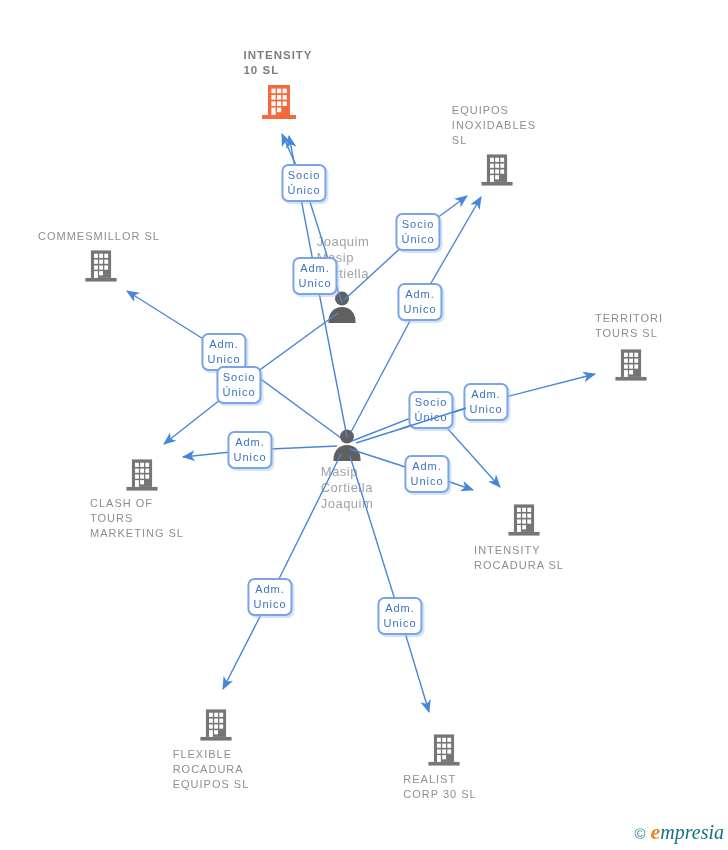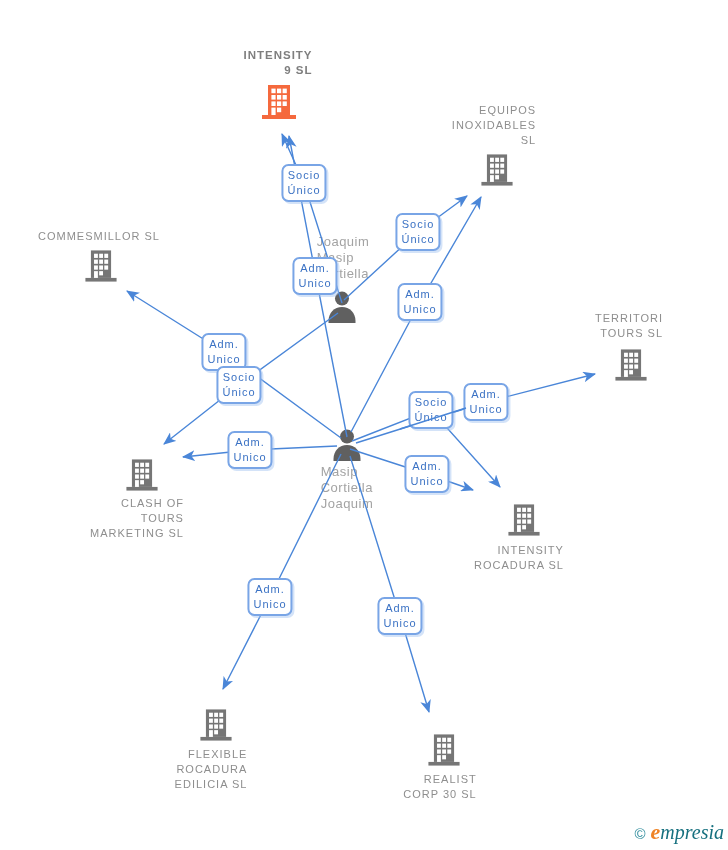--- a/index.html
+++ b/index.html
@@ -1,20 +1,20 @@
 <!DOCTYPE html>
 <html><head>
 <meta charset="utf-8">
 <style>
   html,body{margin:0;padding:0;background:#fff;}
   .canvas{position:relative;width:728px;height:850px;background:#ffffff;overflow:hidden;
           font-family:"Liberation Sans",sans-serif;}
   svg.edges{position:absolute;left:0;top:0;z-index:2;}
   svg.edges-top{position:absolute;left:0;top:0;z-index:4;pointer-events:none;}
-  .co-label{position:absolute;transform:translateX(-50%);text-align:right;z-index:1;
+  .co-label{position:absolute;transform:translateX(-50%);text-align:left;z-index:1;
             font-size:11px;line-height:15px;letter-spacing:1px;color:#8e8e8e;white-space:nowrap;}
   .co-label.hl{font-weight:bold;font-size:11.5px;color:#7e7e7e;}
   .p-label{position:absolute;transform:translateX(-50%);text-align:left;z-index:1;
            font-size:13px;line-height:16px;letter-spacing:0.5px;color:#a3a3a3;white-space:nowrap;}
   .icon-abs{position:absolute;transform:translate(-50%,-50%);z-index:1;}
   .bld-gray{color:#767676;}
   .bld-orange{color:#f5693d;}
   .person-gray{color:#606060;}
   .rel-box{position:absolute;transform:translate(-50%,-50%);z-index:3;background:#ffffff;
            border:2px solid #79a5e6;border-radius:7px;padding:2px 4px;text-align:center;
@@ -50,21 +50,21 @@
       <symbol id="person" viewBox="0 0 30 32">
         <circle cx="15" cy="7.6" r="7" fill="currentColor"></circle>
         <path d="M15,16 C7.2,16 1.5,22 1.5,30 L1.5,32 L28.5,32 L28.5,30 C28.5,22 22.8,16 15,16 Z" fill="currentColor"></path>
       </symbol>
     </defs>
   </svg>
 
   <div>
     <div class="co-label hl" style="left:278px;top:48px">
       <div>INTENSITY</div>
-      <div>9  SL</div>
+      <div>10  SL</div>
     </div>
     <svg class="icon-abs bld-orange" style="left:279px;top:102px" width="36" height="36">
         <use href="#bld"></use>
       </svg>
   </div>
 
   <div>
     <div class="co-label" style="left:494px;top:103px">
       <div>EQUIPOS</div>
       <div>INOXIDABLES</div>
@@ -115,21 +115,21 @@
     </div>
   </div>
 
   <div>
     <svg class="icon-abs bld-gray" style="left:216px;top:725px" width="33" height="34">
         <use href="#bld"></use>
       </svg>
     <div class="co-label" style="left:211px;top:747px">
       <div>FLEXIBLE</div>
       <div>ROCADURA</div>
-      <div>EDILICIA SL</div>
+      <div>EQUIPOS SL</div>
     </div>
   </div>
 
   <div>
     <svg class="icon-abs bld-gray" style="left:444px;top:750px" width="33" height="34">
         <use href="#bld"></use>
       </svg>
     <div class="co-label" style="left:440px;top:772px">
       <div>REALIST</div>
       <div>CORP 30 SL</div>

